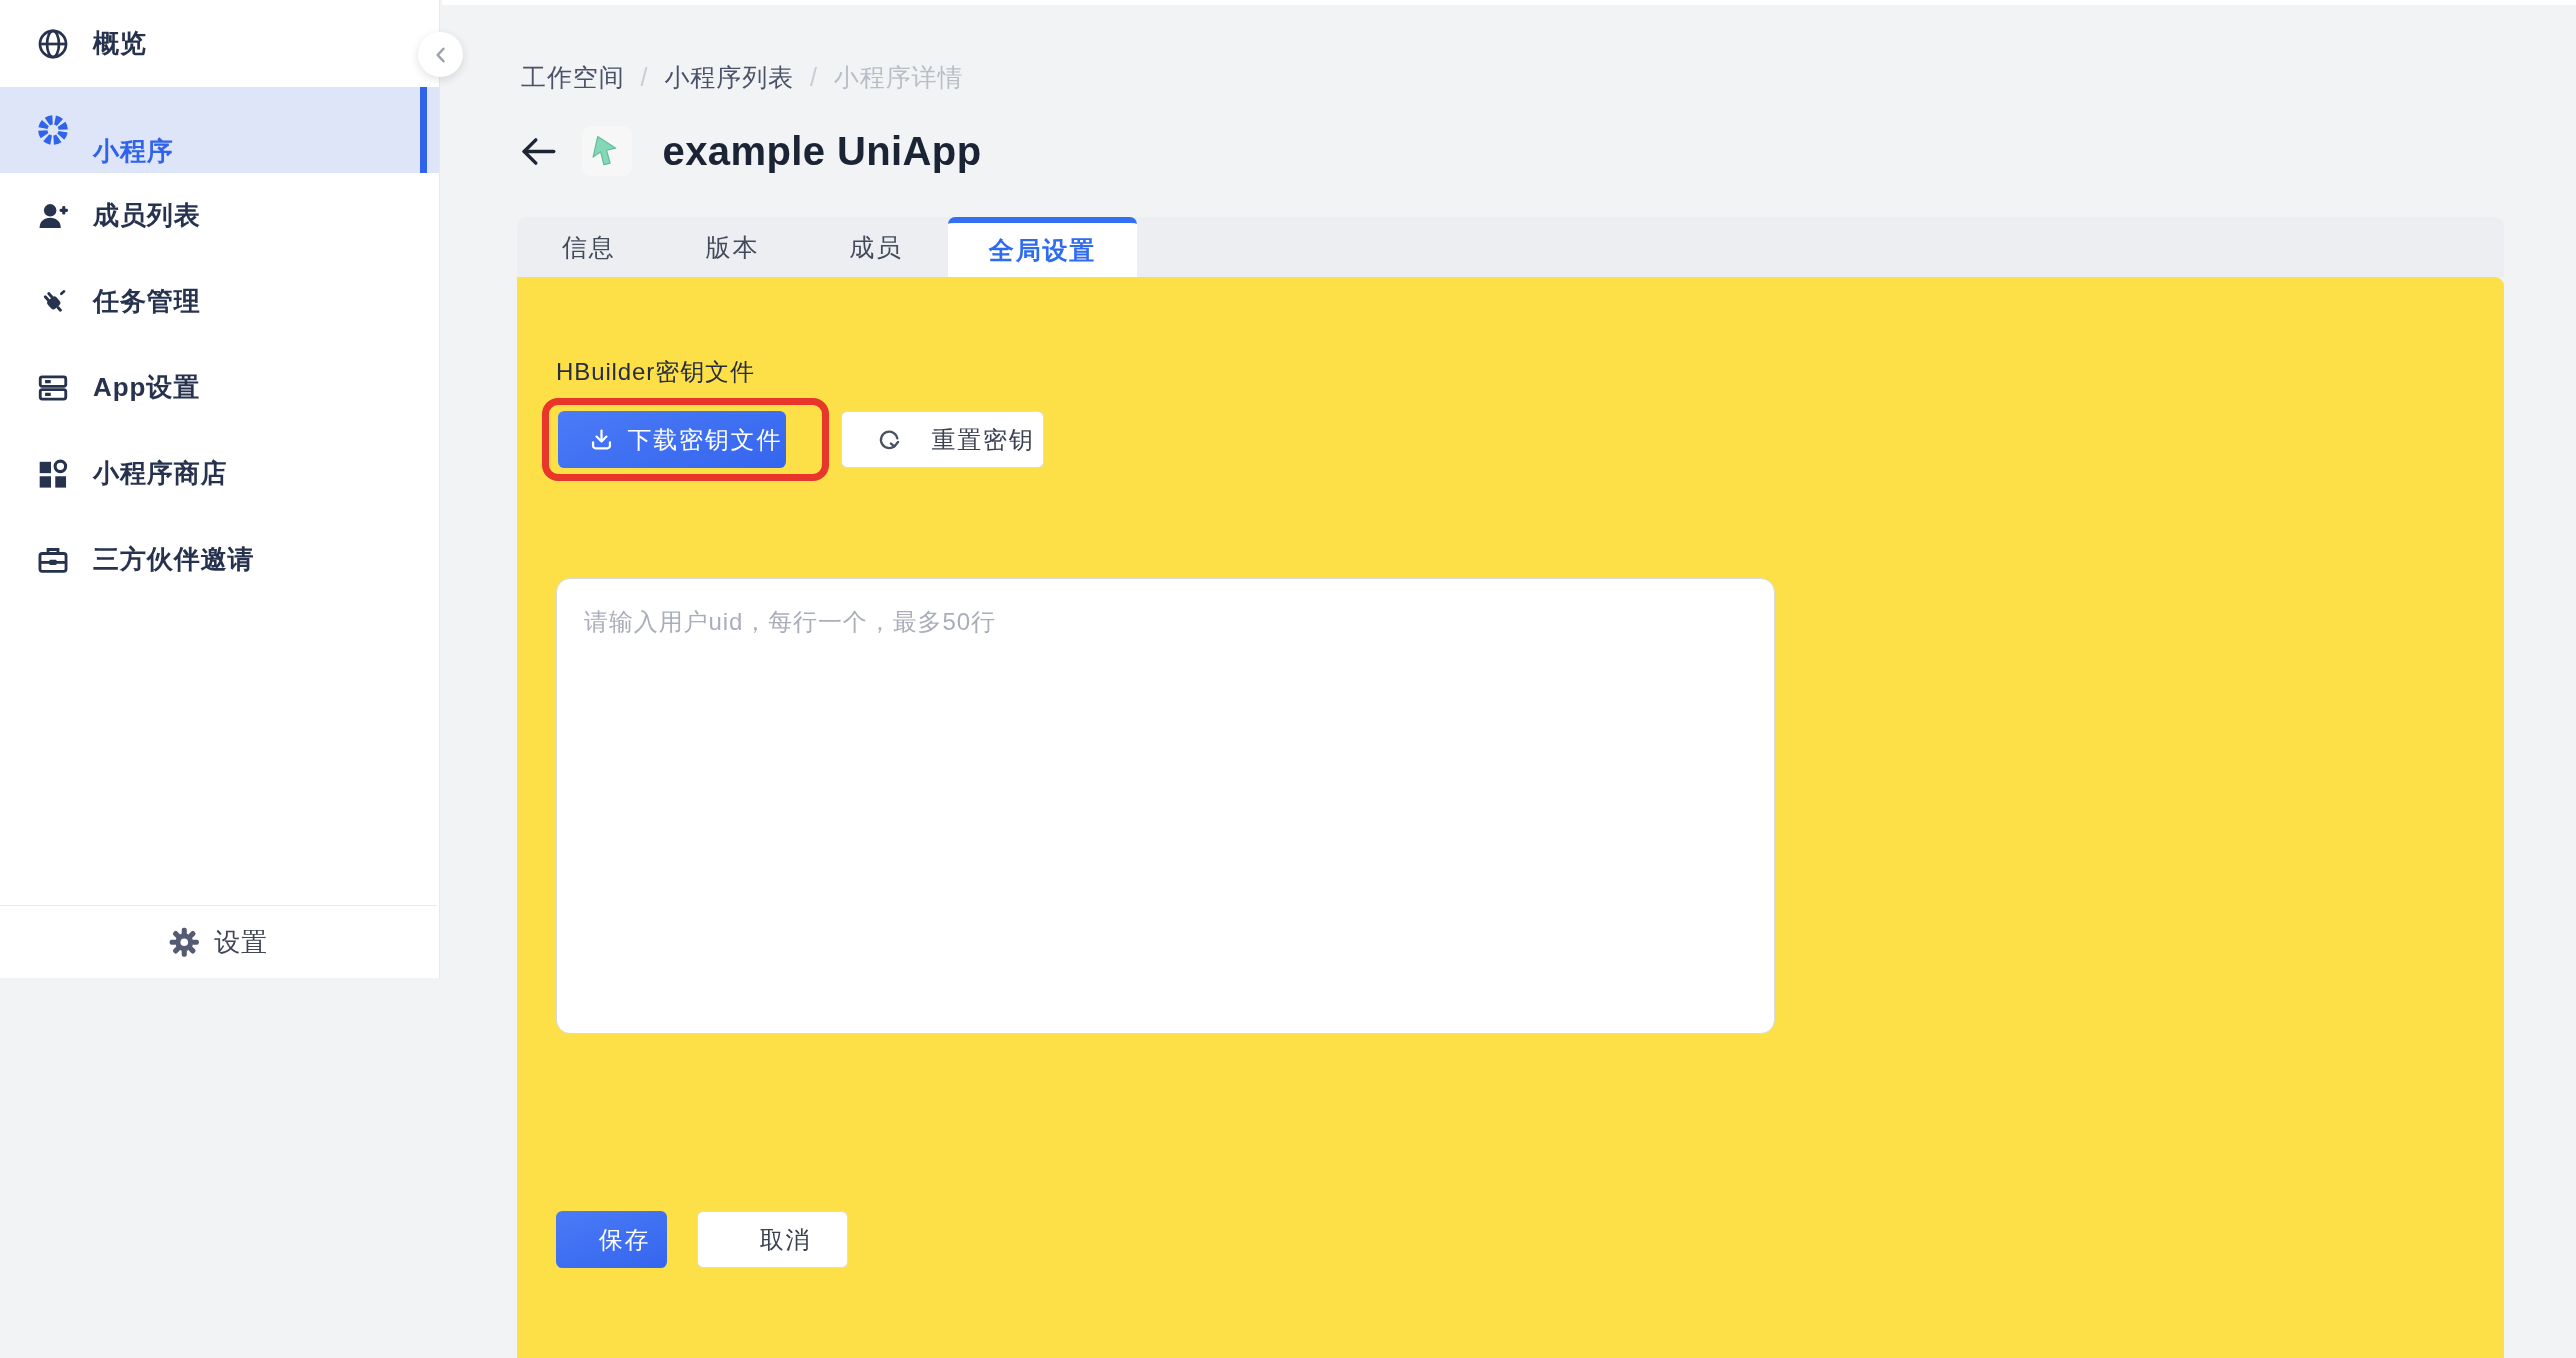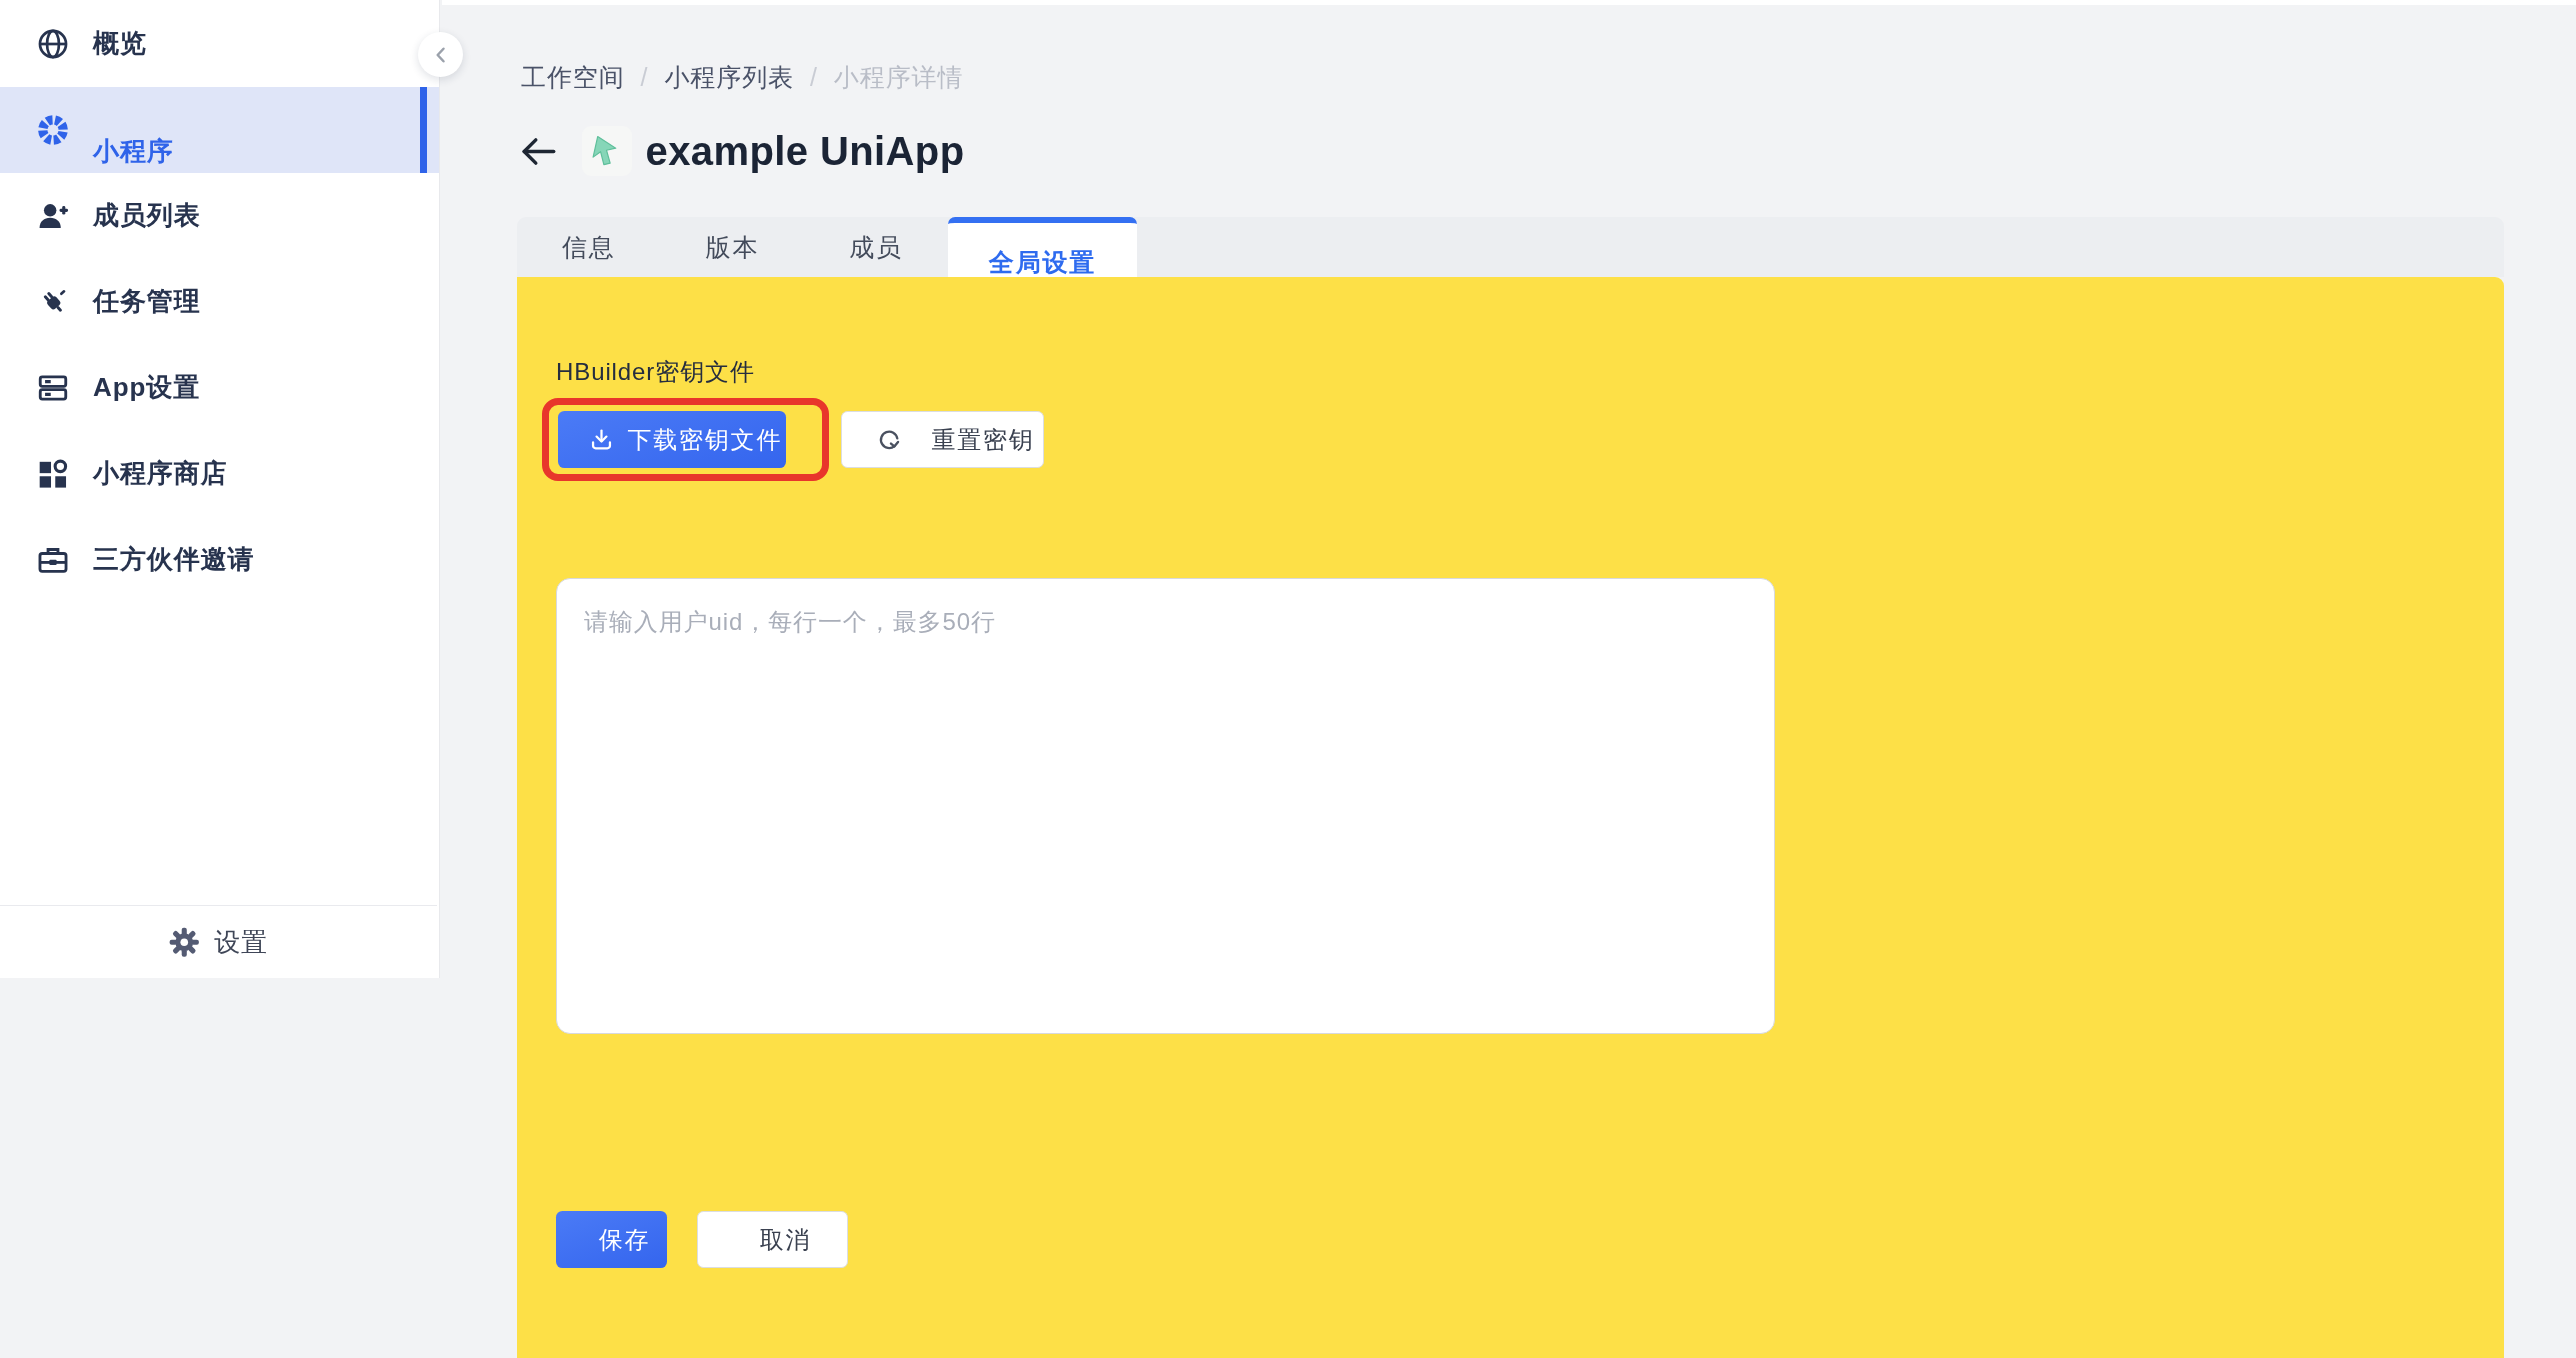--- a/index.html
+++ b/index.html
@@ -53,35 +53,35 @@
   .crumb{color:#4a5268;cursor:pointer;}
   .crumb.current{color:#b9bdc7;cursor:default;}
   .crumb-sep{color:#c9ccd4;margin:0 16px;}
 
   .title-row{position:absolute;left:75px;top:126px;display:flex;align-items:center;}
   .back-btn{width:43px;height:43px;display:flex;align-items:center;justify-content:center;cursor:pointer;}
   .app-logo{
     width:50px;height:50px;margin-left:21.5px;border-radius:9px;background:#f6f7f6;
     display:flex;align-items:center;justify-content:center;
   }
-  .page-title{margin-left:14px;font-size:40px;font-weight:700;color:#1b2435;letter-spacing:0.4px;}
+  .page-title{margin-left:31px;font-size:40px;font-weight:700;color:#1b2435;letter-spacing:0.4px;}
 
   
   .tabstrip{
     position:absolute;left:75px;top:217px;width:1987px;height:60px;
     background:#eceef1;border-radius:9px 9px 0 0;display:flex;align-items:stretch;
   }
   .tab{
     padding:0 45px;line-height:60px;font-size:25px;color:#434b5b;
     letter-spacing:1.8px;cursor:pointer;white-space:nowrap;
   }
   .tab.active{
     background:#ffffff;color:#2e6bef;font-weight:600;
     border-top:6.3px solid #3470f2;border-radius:7.2px 7.2px 0 0;
-    line-height:54px;padding:12px 41px;
+    line-height:54px;padding:0 41px;
   }
 
   
   .panel{
     position:absolute;left:75px;top:277px;width:1987px;bottom:0;
     background:#fde047;border-top-right-radius:9px;
   }
   .field-label{
     position:absolute;left:39px;font-size:24px;color:#252d3f;letter-spacing:0.9px;
   }

